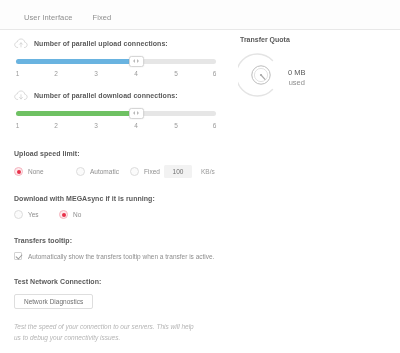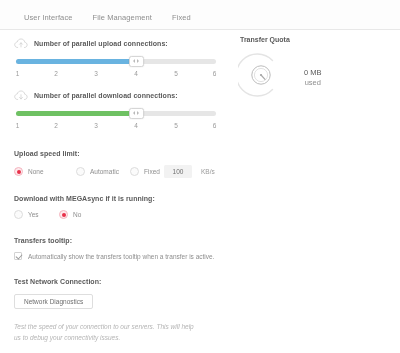--- a/index.html
+++ b/index.html
@@ -292,42 +292,41 @@
     height: 46px;
     flex: none;
   }
   .gauge svg { display: block; }
   .gauge-icon {
     position: absolute;
     left: 50%; top: 50%;
     transform: translate(-50%, -50%);
   }
   .quota-text {
-    margin-left: 20px;
+    margin-left: 4px;
     padding-top: 4px;
     text-align: center;
   }
   .quota-amount {
     font-size: 7.5px;
     color: #5a5a5a;
   }
   .quota-sub {
     font-size: 7.5px;
     color: #8e8e8e;
     margin-top: 1px;
   }
 </style>
 </head>
 <body>
 
 <div class="app">
 
   <div class="tabbar">
     <div class="tab">User Interface</div>
-    <div class="tab">File Management</div>
     <div class="tab">Fixed</div>
   </div>
 
   <div class="content">
 
     <div class="left-col">
 
       <div class="slider-block">
         <div class="slider-head">
           <svg class="cloud-icon" viewBox="0 0 20 15">

